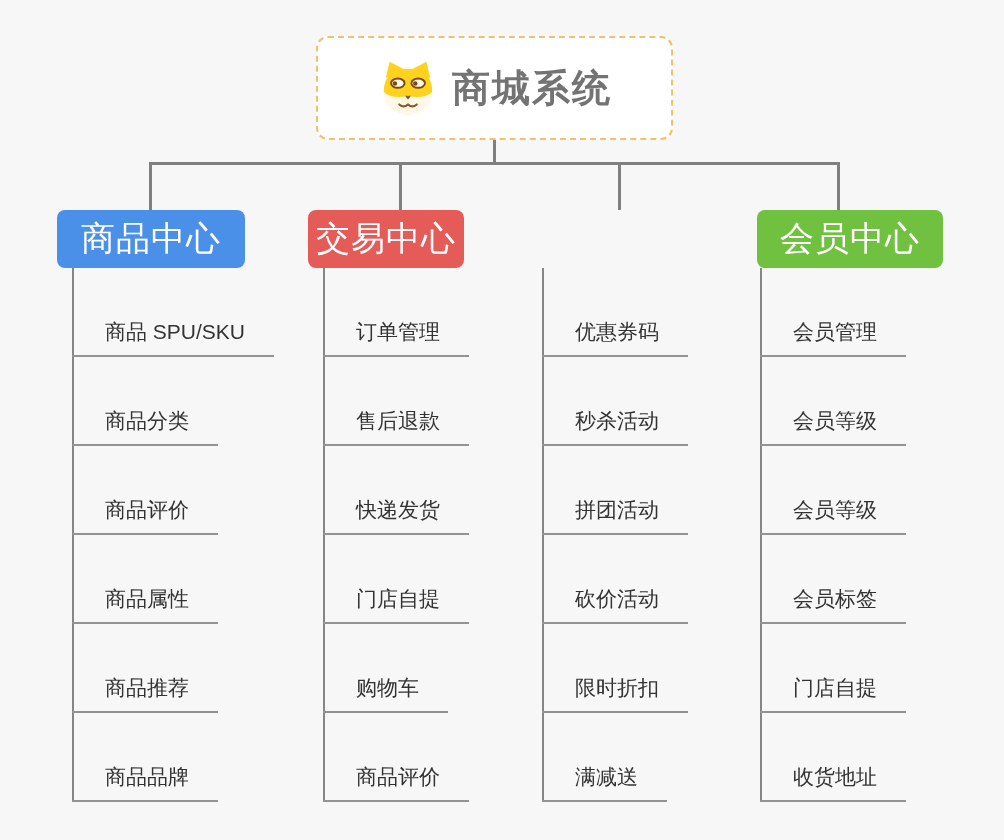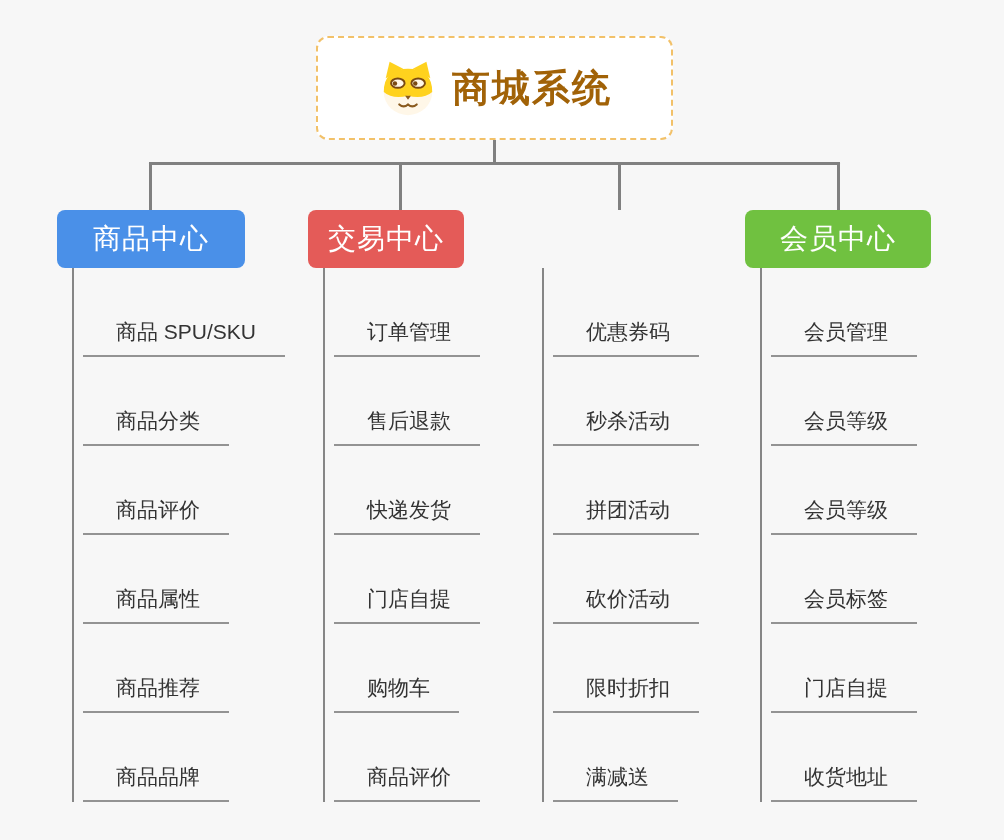--- a/index.html
+++ b/index.html
@@ -18,34 +18,34 @@
     position:absolute;left:316px;top:36px;width:353px;height:100px;
     background:#ffffff;border:2px dashed #f2c169;border-radius:12px;
     display:flex;align-items:center;justify-content:center;gap:13px;
   }
   .root-title{font-size:38px;font-weight:bold;letter-spacing:2px;line-height:1;}
   .shiba{width:62px;height:58px;display:block;}
   
   .branch-head{
     position:absolute;top:210px;height:58px;border-radius:8px;
     display:flex;align-items:center;justify-content:center;
-    color:#ffffff;font-size:28px;font-weight:500;letter-spacing:1px;
+    color:#ffffff;font-size:34px;font-weight:500;letter-spacing:1px;
   }
   #head-0{left:57px;width:188px;}
   #head-1{left:308px;width:156px;}
   #head-2{left:526px;width:187px;}
   #head-3{left:745px;width:186px;}
   
   .col{position:absolute;top:268px;width:0;}
   #col-0{left:72px;} #col-1{left:323px;} #col-2{left:542px;} #col-3{left:760px;}
   .col::before{
     content:"";position:absolute;left:0;top:0;width:2px;height:534px;background:#868686;
   }
   .leaf{
-    position:absolute;left:11px;white-space:nowrap;
+    position:absolute;left:0;white-space:nowrap;
     font-size:21px;line-height:26px;color:#333333;
     padding:0 29px 10px 33px;border-bottom:2px solid #939393;
   }
   .leaf:nth-child(1){top:51px;}
   .leaf:nth-child(2){top:140px;}
   .leaf:nth-child(3){top:229px;}
   .leaf:nth-child(4){top:318px;}
   .leaf:nth-child(5){top:407px;text-align:right;}
   .leaf:nth-child(6){top:496px;}
 </style>
@@ -67,26 +67,26 @@
       <path d="M55 19 L51 2 L37 9 Z" fill="#FFD21E"></path>
       <ellipse cx="32" cy="33" rx="25" ry="24" fill="#FFF7E8"></ellipse>
       <path d="M7 33 Q7 9 32 9 Q57 9 57 33 Q48 41 32 37 Q16 41 7 33 Z" fill="#FFD21E"></path>
       <ellipse cx="21.5" cy="24" rx="7" ry="4.8" fill="#FFF7E8" stroke="#7A4A12" stroke-width="2"></ellipse>
       <circle cx="18.5" cy="24.4" r="2.3" fill="#7A4A12"></circle>
       <ellipse cx="42.5" cy="24" rx="7" ry="4.8" fill="#FFF7E8" stroke="#7A4A12" stroke-width="2"></ellipse>
       <circle cx="39.5" cy="24.4" r="2.3" fill="#7A4A12"></circle>
       <path d="M29 37 L35 37 L32 41 Z" fill="#8A5A1E"></path>
       <path d="M23 46 Q27.5 50 32 46 Q36.5 50 41 46" stroke="#8A5A1E" fill="none" stroke-width="2.2" stroke-linecap="round"></path>
     </svg>
-    <span class="root-title" style="color: #a16207;">商城系统</span>
+    <span class="root-title" style="color: #737373;">商城系统</span>
   </div>
 
   <div class="branch-head" id="head-0" style="background: rgb(74, 144, 232);">商品中心</div>
   <div class="branch-head" id="head-1" style="background: rgb(228, 91, 88);">交易中心</div>
-  <div class="branch-head" id="head-3" style="background: rgb(112, 193, 64);">会员中心</div>
+  <div class="branch-head" id="head-3" style="background: rgb(112, 193, 64); margin-left: 12px;">会员中心</div>
 
   <div class="col" id="col-0">
     <div class="leaf">商品 SPU/SKU</div>
     <div class="leaf">商品分类</div>
     <div class="leaf">商品评价</div>
     <div class="leaf">商品属性</div>
     <div class="leaf">商品推荐</div>
     <div class="leaf">商品品牌</div>
   </div>
 

